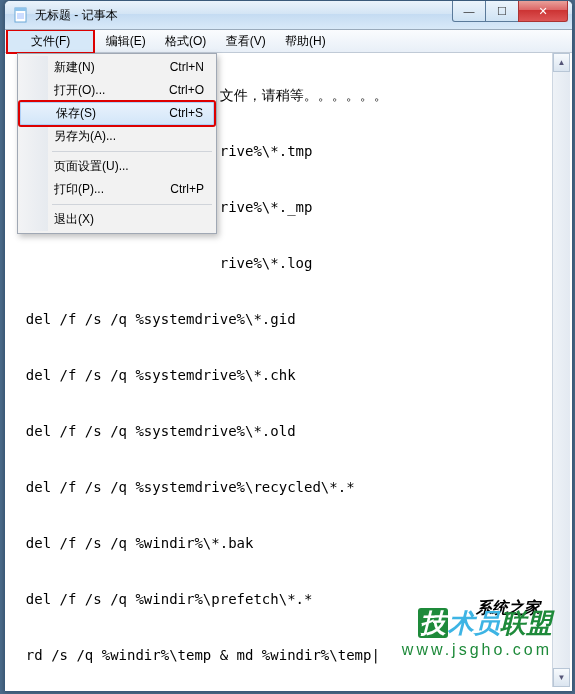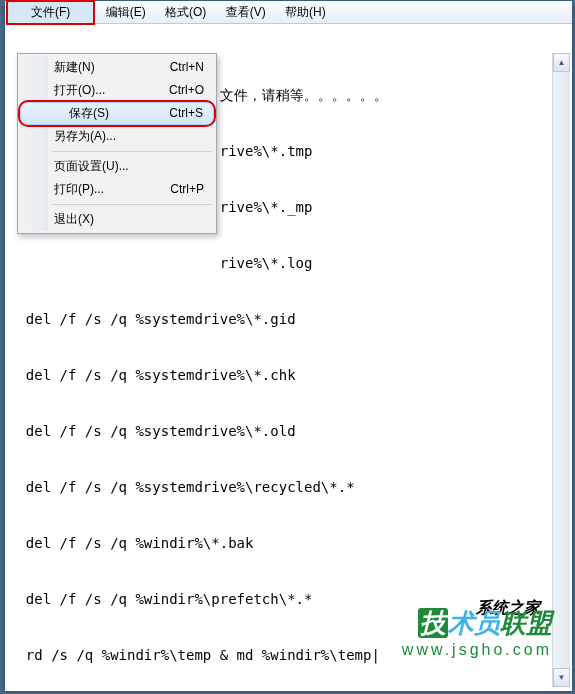--- a/index.html
+++ b/index.html
@@ -15,35 +15,50 @@
 .menubar-item{display:inline-block;padding:3px 8px;cursor:default}
 .menubar-item.open{background:#d6e8f8;border:1px solid #9cc0de;padding:2px 23px}
 .menubar-item.boxed{outline:2px solid #d00;outline-offset:-1px}
 .content{position:absolute;left:4px;right:20px;top:52px;bottom:4px;font-family:"SimSun","NSimSun",monospace;font-size:14px;line-height:28px;white-space:pre;color:#000;overflow:hidden}
 .scrollbar{position:absolute;right:2px;top:52px;bottom:4px;width:17px;background:linear-gradient(90deg,#eef2f7,#e3e9f1);border-left:1px solid #cdd6e1}
 .sb-btn{height:17px;background:linear-gradient(#f7fafd,#dbe5f0);border:1px solid #b8c6d6;display:flex;align-items:center;justify-content:center;font-size:8px;color:#557}
 .sb-btn.down{position:absolute;bottom:0;left:0;right:0}
 .dropdown{position:absolute;left:12px;top:52px;width:194px;background:#f2f2f2;border:1px solid #a0a8b4;box-shadow:2px 3px 6px rgba(0,0,0,.25);padding:2px}
 .dd-gutter{position:absolute;left:2px;top:2px;bottom:2px;width:28px;background:linear-gradient(90deg,#f2f3f5,#e6eaef)}
 .dd-item{position:relative;height:23px;line-height:23px;padding-left:34px;padding-right:8px}
-.dd-item.hover{background:linear-gradient(#e9f2fc,#d3e6f9);border:1px solid #aecff7;border-radius:8px;height:21px;line-height:21px;padding-left:48px;padding-right:7px}
+.dd-item.hover{background:linear-gradient(#e9f2fc,#d3e6f9);border:1px solid #aecff7;border-radius:1px;height:21px;line-height:21px;padding-left:35px;padding-right:7px}
 .dd-item.boxed{outline:2px solid #d00;outline-offset:0}
 .dd-shortcut{position:absolute;right:10px;top:0}
 .dd-sep{height:1px;background:#d0d4da;margin:3px 2px 3px 32px}
 .wm{position:absolute;pointer-events:none}
 .wm1{right:20px;bottom:50px;font-size:26px;font-weight:bold;font-style:italic;color:#1e8a3a}
 .wm1 .first{color:#fff;background:#1e8a3a;padding:0 2px;border-radius:3px}
 .wm1 .light{color:#3db4e4}
 .wm1sub{right:20px;bottom:32px;font-size:16px;color:#1e8a3a;letter-spacing:3px}
 .wm2{right:32px;bottom:72px;font-size:16px;font-weight:bold;color:#000000;font-style:italic}
 </style>
 </head>
 <body>
 
 <div class="window">
+  <div class="titlebar">
+    <svg class="title-icon" viewBox="0 0 16 16">
+        <rect x="2" y="1" width="11" height="14" fill="#fff" stroke="#6aa8d8"></rect>
+        <rect x="2" y="1" width="11" height="3" fill="#8fc4ec"></rect>
+        <line x1="4" y1="7" x2="11" y2="7" stroke="#9bf"></line>
+        <line x1="4" y1="9" x2="11" y2="9" stroke="#9bf"></line>
+        <line x1="4" y1="11" x2="11" y2="11" stroke="#9bf"></line>
+      </svg>
+    <span class="title-text">无标题 - 记事本</span>
+    <div class="winbtns">
+      <div class="winbtn min">—</div>
+      <div class="winbtn">☐</div>
+      <div class="winbtn close">✕</div>
+    </div>
+  </div>
 
   <div class="menubar">
     <span class="menubar-item open boxed">文件(F)</span>
     <span class="menubar-item">编辑(E)</span>
     <span class="menubar-item">格式(O)</span>
     <span class="menubar-item">查看(V)</span>
     <span class="menubar-item">帮助(H)</span>
   </div>
 
   <div class="content">

